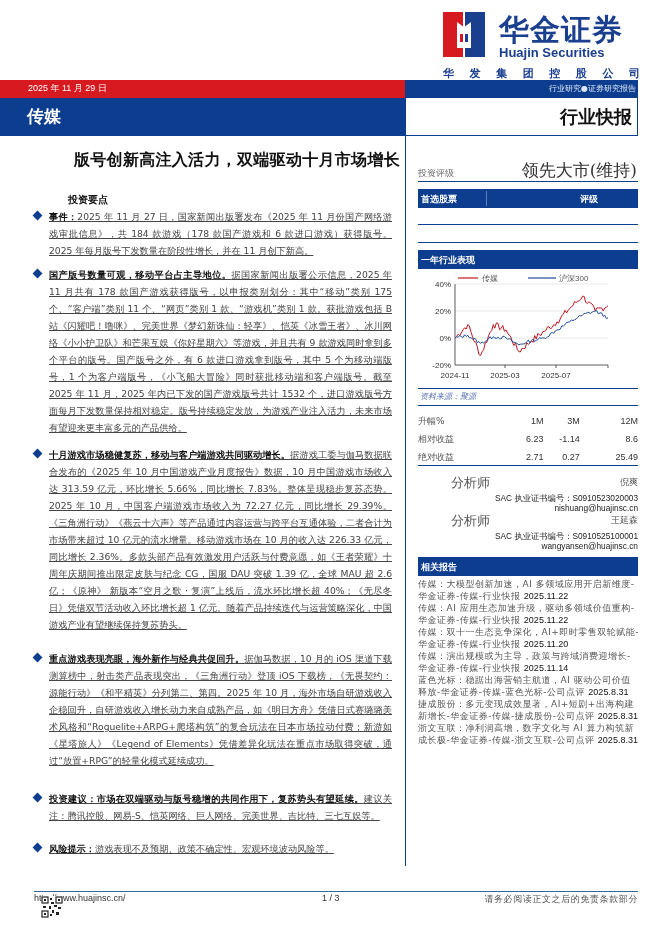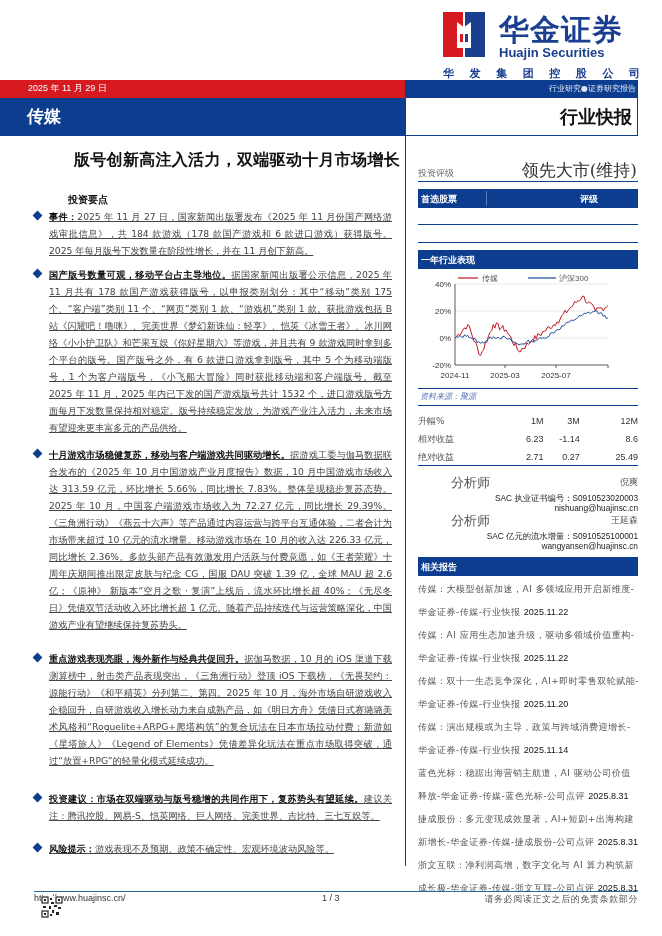--- a/index.html
+++ b/index.html
@@ -61,21 +61,21 @@
   .perf-line { left: 418px; top: 465px; width: 220px; height: 1px; background: #0c3d8f; }
 
   .analyst { position: absolute; left: 418px; width: 220px; }
   .analyst .role { position: absolute; left: 33px; top: 0; font-size: 13px; color: #555; font-family: "DejaVu Serif", serif; }
   .analyst .name { position: absolute; right: 0; top: 2px; font-size: 9px; color: #555; }
   .analyst .cert { position: absolute; right: 0; top: 19px; font-size: 8.3px; color: #222; white-space: nowrap; font-family: "Liberation Sans", sans-serif; }
   .analyst .email { position: absolute; right: 0; top: 29px; font-size: 8.3px; color: #222; font-family: "Liberation Sans", sans-serif; }
 
   .related-head { left: 418px; top: 557px; width: 220px; height: 19px; background: #0c3d8f; }
   .related-head-text { left: 421px; top: 561px; font-size: 9px; font-weight: bold; color: #fff; }
-  .related-list { left: 418px; top: 578px; width: 222px; font-size: 9px; line-height: 23px; color: #555; letter-spacing: 0.5px; }
+  .related-list { left: 418px; top: 578px; width: 222px; font-size: 9px; line-height: 12px; color: #555; letter-spacing: 0.5px; }
   .related-list .date { color: #111; font-family: "Liberation Sans", sans-serif; letter-spacing: 0; }
 
   
   .footer-line { left: 34px; top: 891px; width: 604px; height: 1px; background: #2a6a9b; }
   .footer-url { left: 34px; top: 893px; font-size: 9px; color: #333; font-family: "Liberation Sans", sans-serif; }
   .footer-page { left: 322px; top: 893px; font-size: 9px; color: #333; font-family: "Liberation Sans", sans-serif; }
   .footer-note { right: 24px; top: 893px; font-size: 9px; color: #555; letter-spacing: 0.6px; }
   .qr { left: 41px; top: 896px; width: 22px; height: 22px; }
 </style>
 </head>
@@ -214,21 +214,21 @@
 
 <div class="analyst" style="top:474px;">
   <span class="role">分析师</span>
   <span class="name">倪爽</span>
   <span class="cert">SAC 执业证书编号：S0910523020003</span>
   <span class="email">nishuang@huajinsc.cn</span>
 </div>
 <div class="analyst" style="top:512px;">
   <span class="role">分析师</span>
   <span class="name">王延森</span>
-  <span class="cert">SAC 亿元的流水增量：S0910525100001</span>
+  <span class="cert">SAC 执业证书编号：S0910525100001</span>
   <span class="email">wangyansen@huajinsc.cn</span>
 </div>
 
 <div class="abs related-head"></div>
 <div class="abs related-head-text">相关报告</div>
 <div class="abs related-list">
   <div><span>传媒：大模型创新加速，AI 多领域应用开启新维度-华金证券-传媒-行业快报 </span><span class="date">2025.11.22</span></div>
   <div><span>传媒：AI 应用生态加速升级，驱动多领域价值重构-华金证券-传媒-行业快报 </span><span class="date">2025.11.22</span></div>
   <div><span>传媒：双十一生态竞争深化，AI+即时零售双轮赋能-华金证券-传媒-行业快报 </span><span class="date">2025.11.20</span></div>
   <div><span>传媒：演出规模或为主导，政策与跨域消费迎增长-华金证券-传媒-行业快报 </span><span class="date">2025.11.14</span></div>

